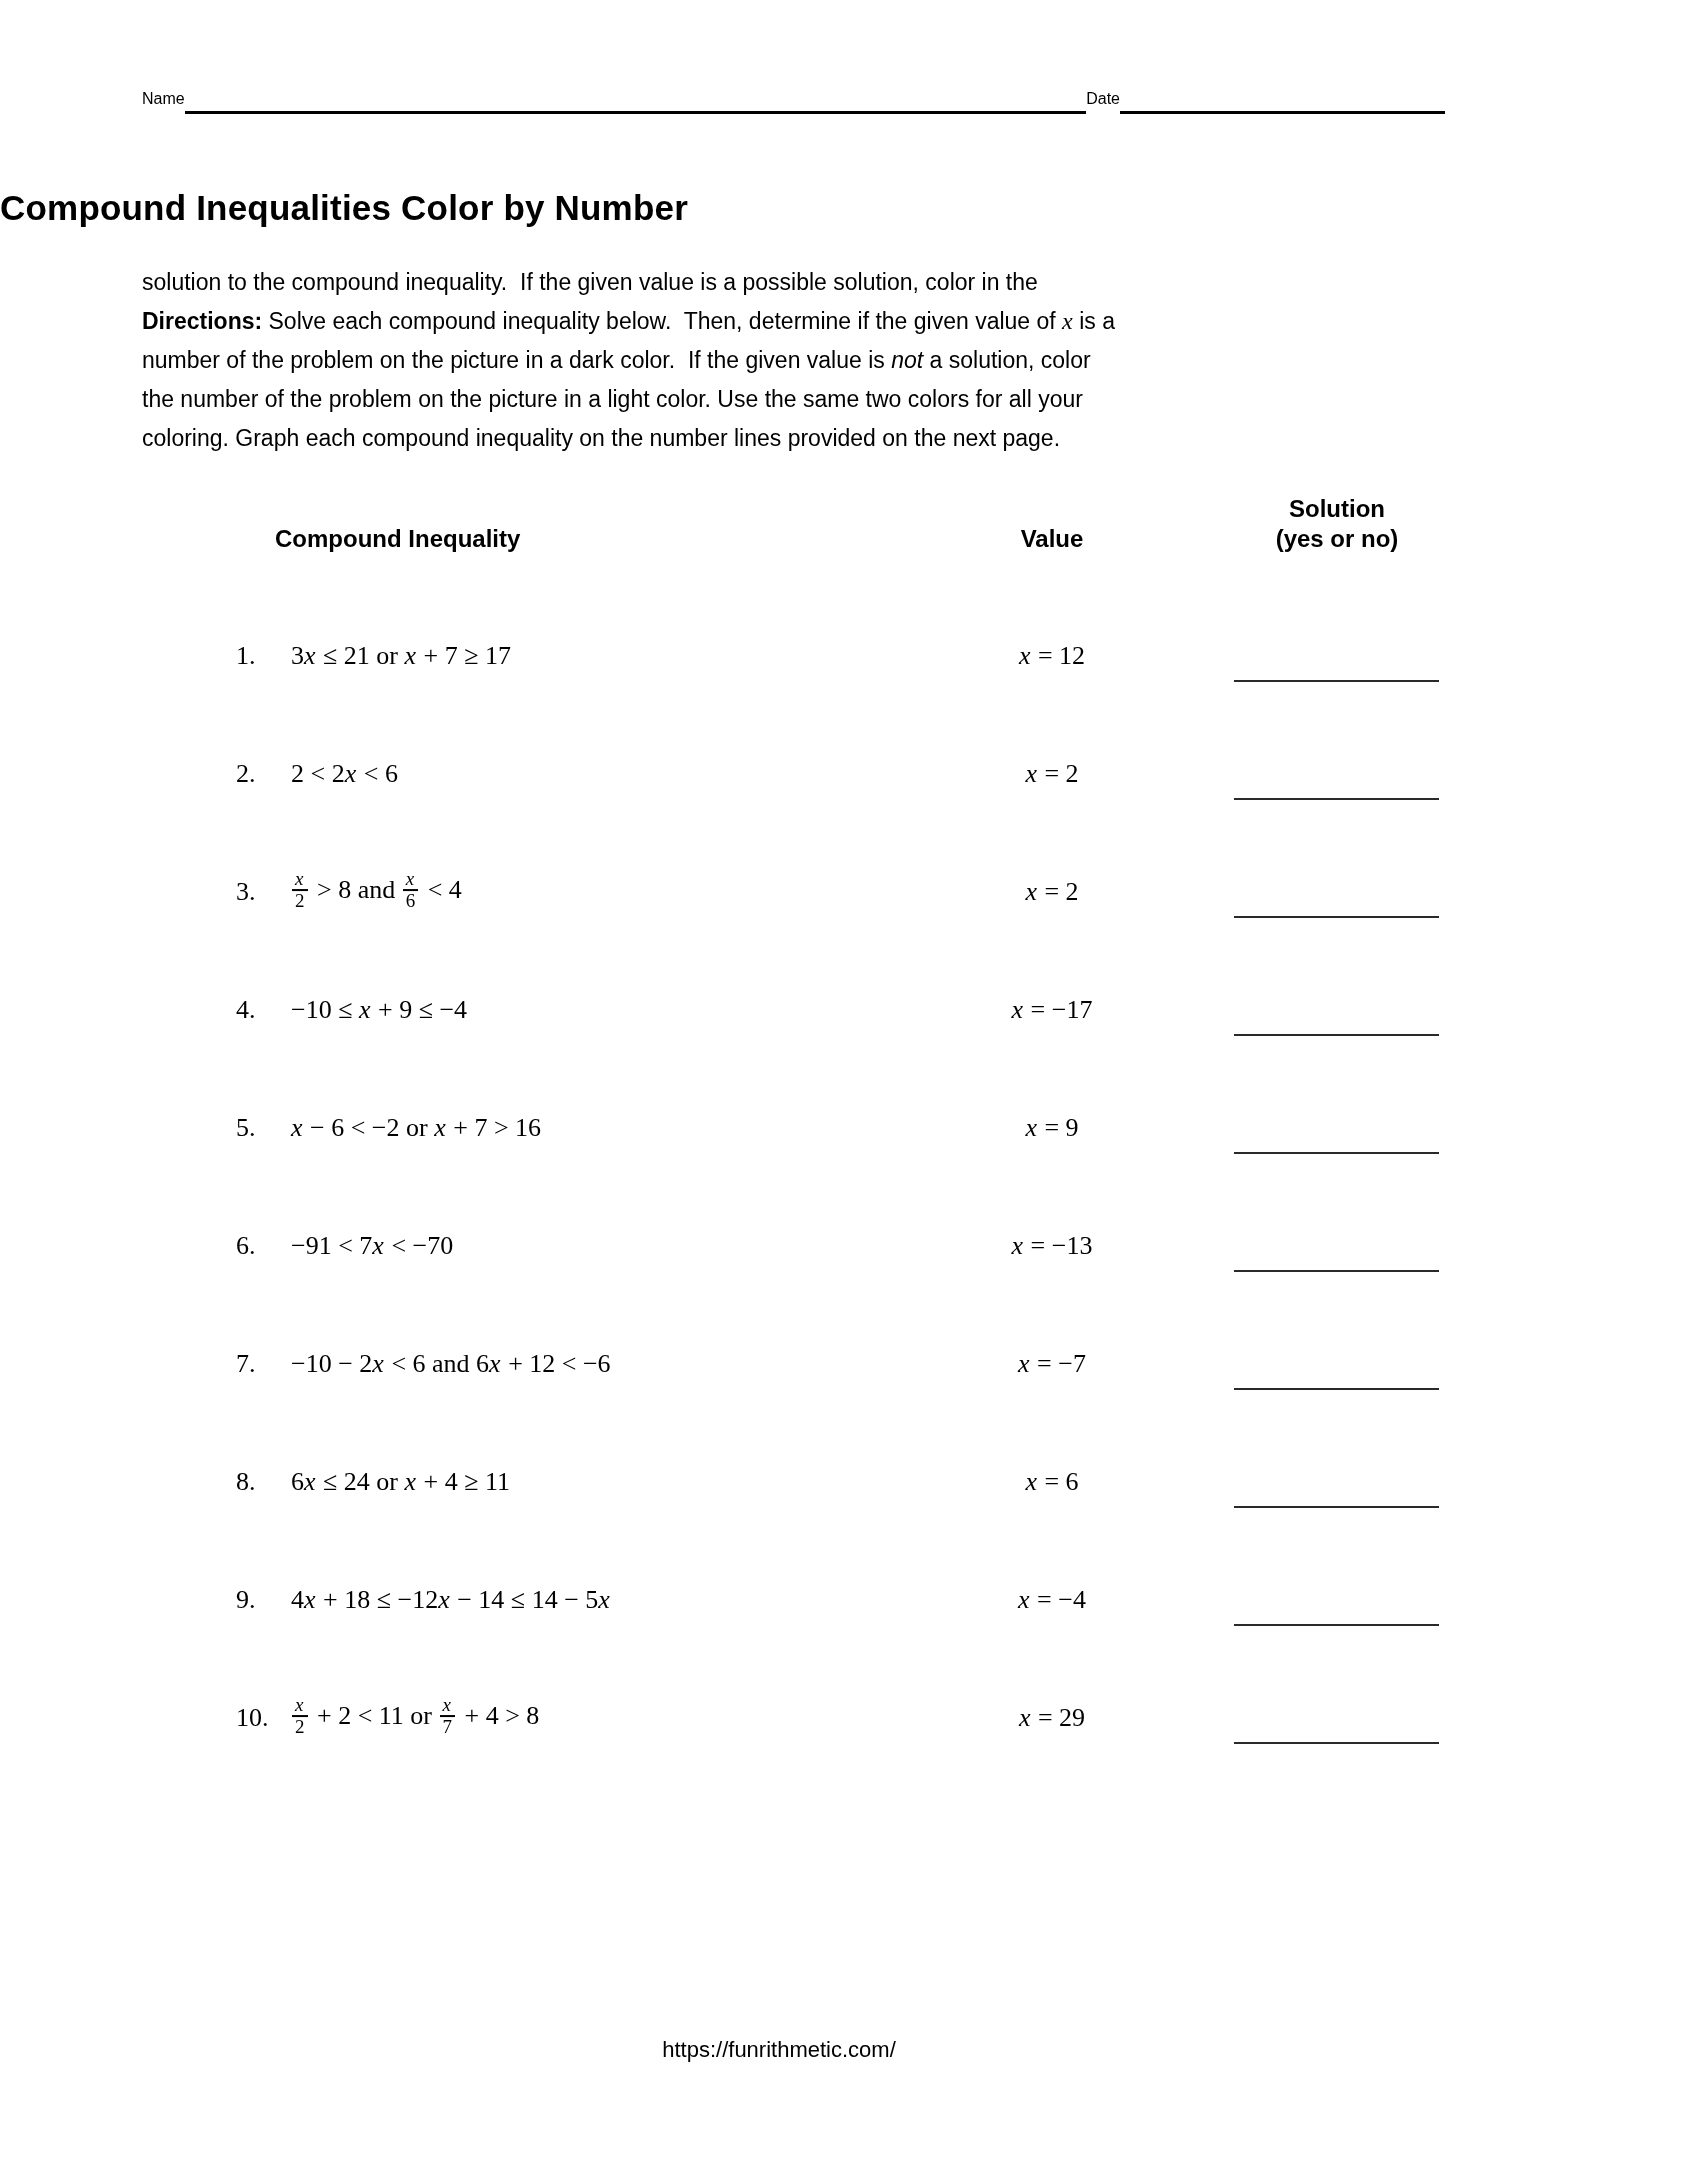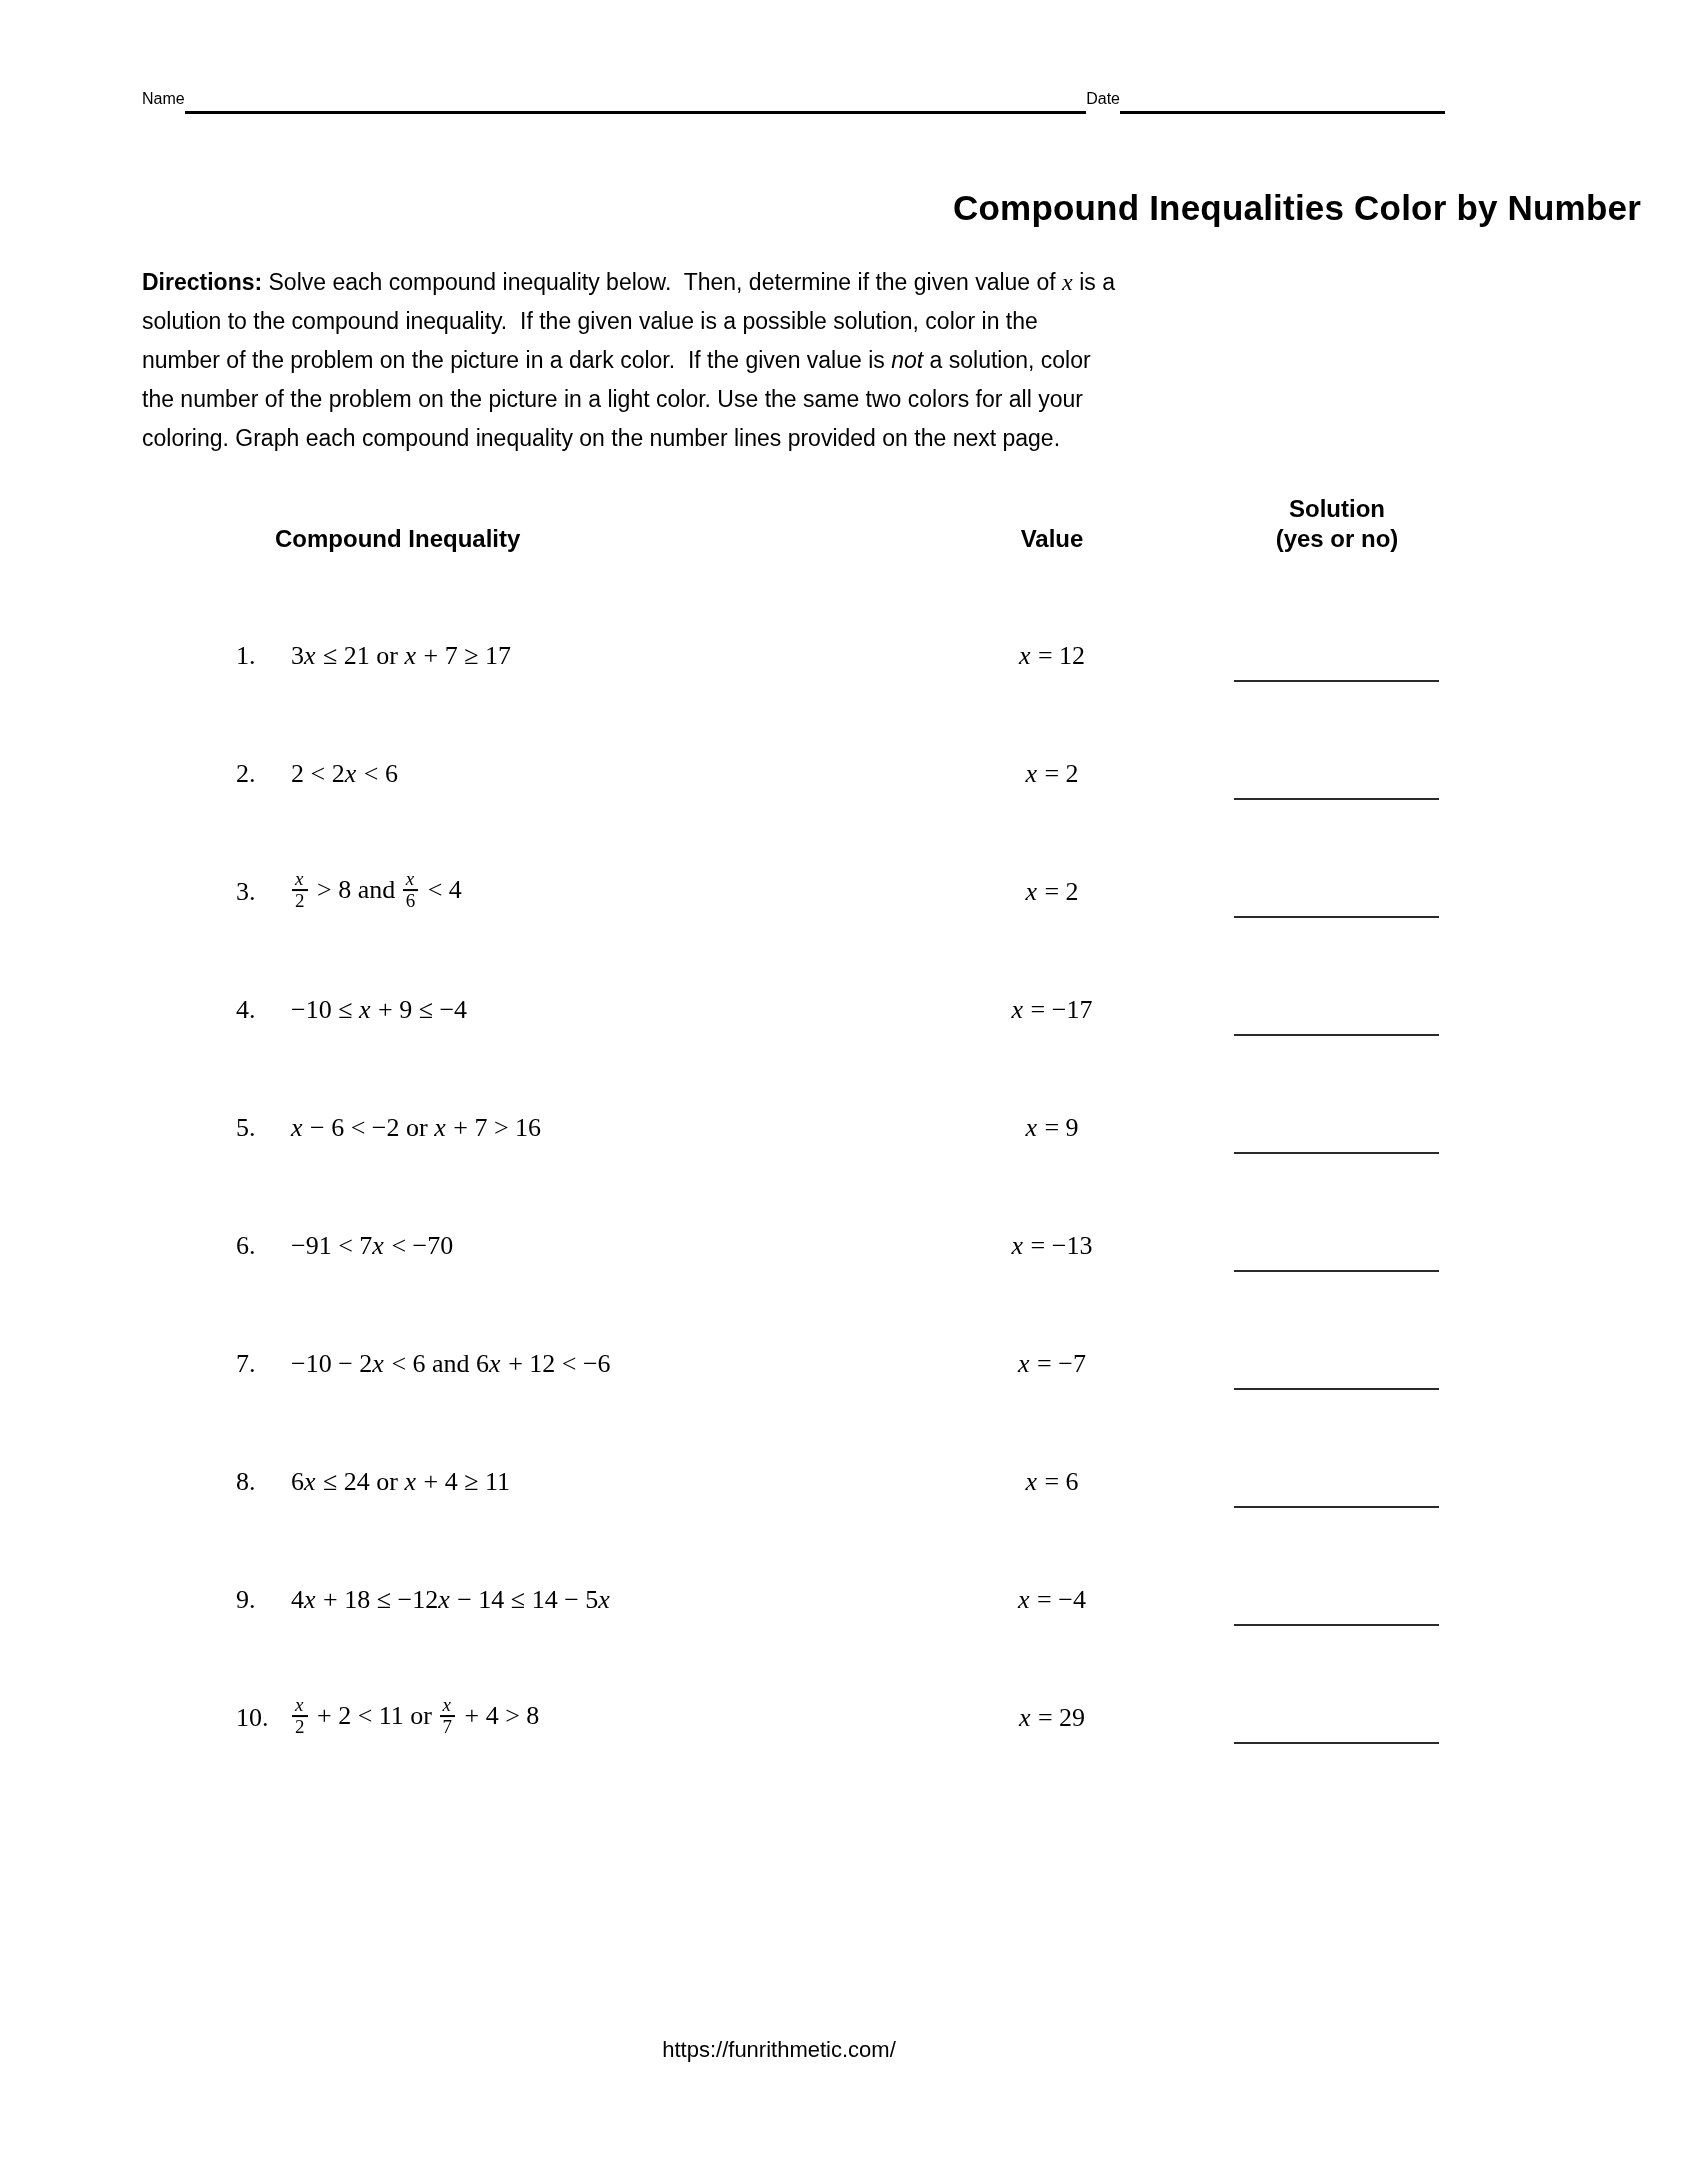--- a/index.html
+++ b/index.html
@@ -20,21 +20,21 @@
     font-size: 16px;
   }
   .name-row .lbl { line-height: 30px; white-space: pre; }
   .blank-line { height: 30px; border-bottom: 3px solid #000; }
   .name-blank { flex: 1; }
   .date-blank { width: 325px; }
 
   
   .title {
     position: absolute; left: 0; width: 1641px; top: 188px;
-    text-align: right;
+    text-align: left;
     font-size: 35px; font-weight: bold;
     letter-spacing: 0.2px;
   }
 
   
   .directions { position: absolute; left: 142px; top: 263px; font-size: 23px; }
   .dir-line { white-space: pre; line-height: 39px; }
   .dir-line b { font-weight: bold; }
   .dir-line i { font-style: italic; }
   .dir-line i.var-x { font-family: "Liberation Serif", serif; font-size: 24px; }
@@ -81,22 +81,22 @@
   <div class="name-row">
     <span class="lbl">Name</span>
     <span class="blank-line name-blank"></span>
     <span class="lbl">Date</span>
     <span class="blank-line date-blank"></span>
   </div>
 
   <div class="title">Compound Inequalities Color by Number</div>
 
   <div class="directions">
+      <div class="dir-line">solution to the compound inequality.  If the given value is a possible solution, color in the</div>
       <div class="dir-line"><b>Directions:</b> Solve each compound inequality below.  Then, determine if the given value of <i class="var-x">x</i> is a</div>
-      <div class="dir-line">solution to the compound inequality.  If the given value is a possible solution, color in the</div>
       <div class="dir-line">number of the problem on the picture in a dark color.  If the given value is <i>not</i> a solution, color</div>
       <div class="dir-line">the number of the problem on the picture in a light color. Use the same two colors for all your</div>
       <div class="dir-line">coloring. Graph each compound inequality on the number lines provided on the next page.</div>
     </div>
 
   <div class="thead">
     <span class="h-ineq">Compound Inequality</span>
     <span class="h-value">Value</span>
     <span class="h-sol">
       <span>Solution</span><br>

